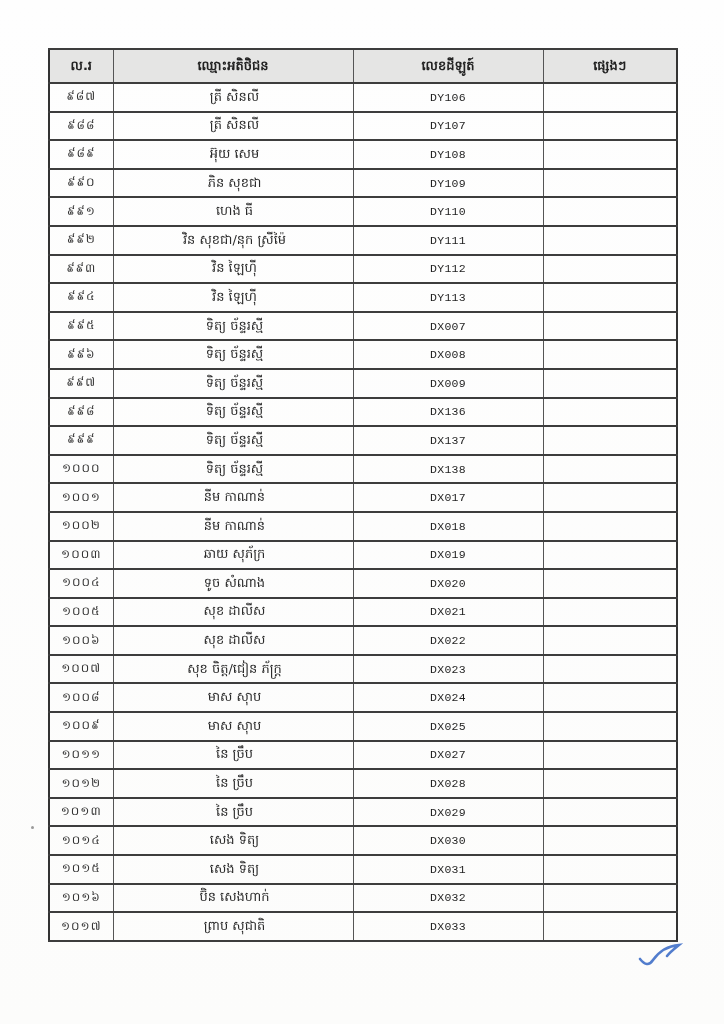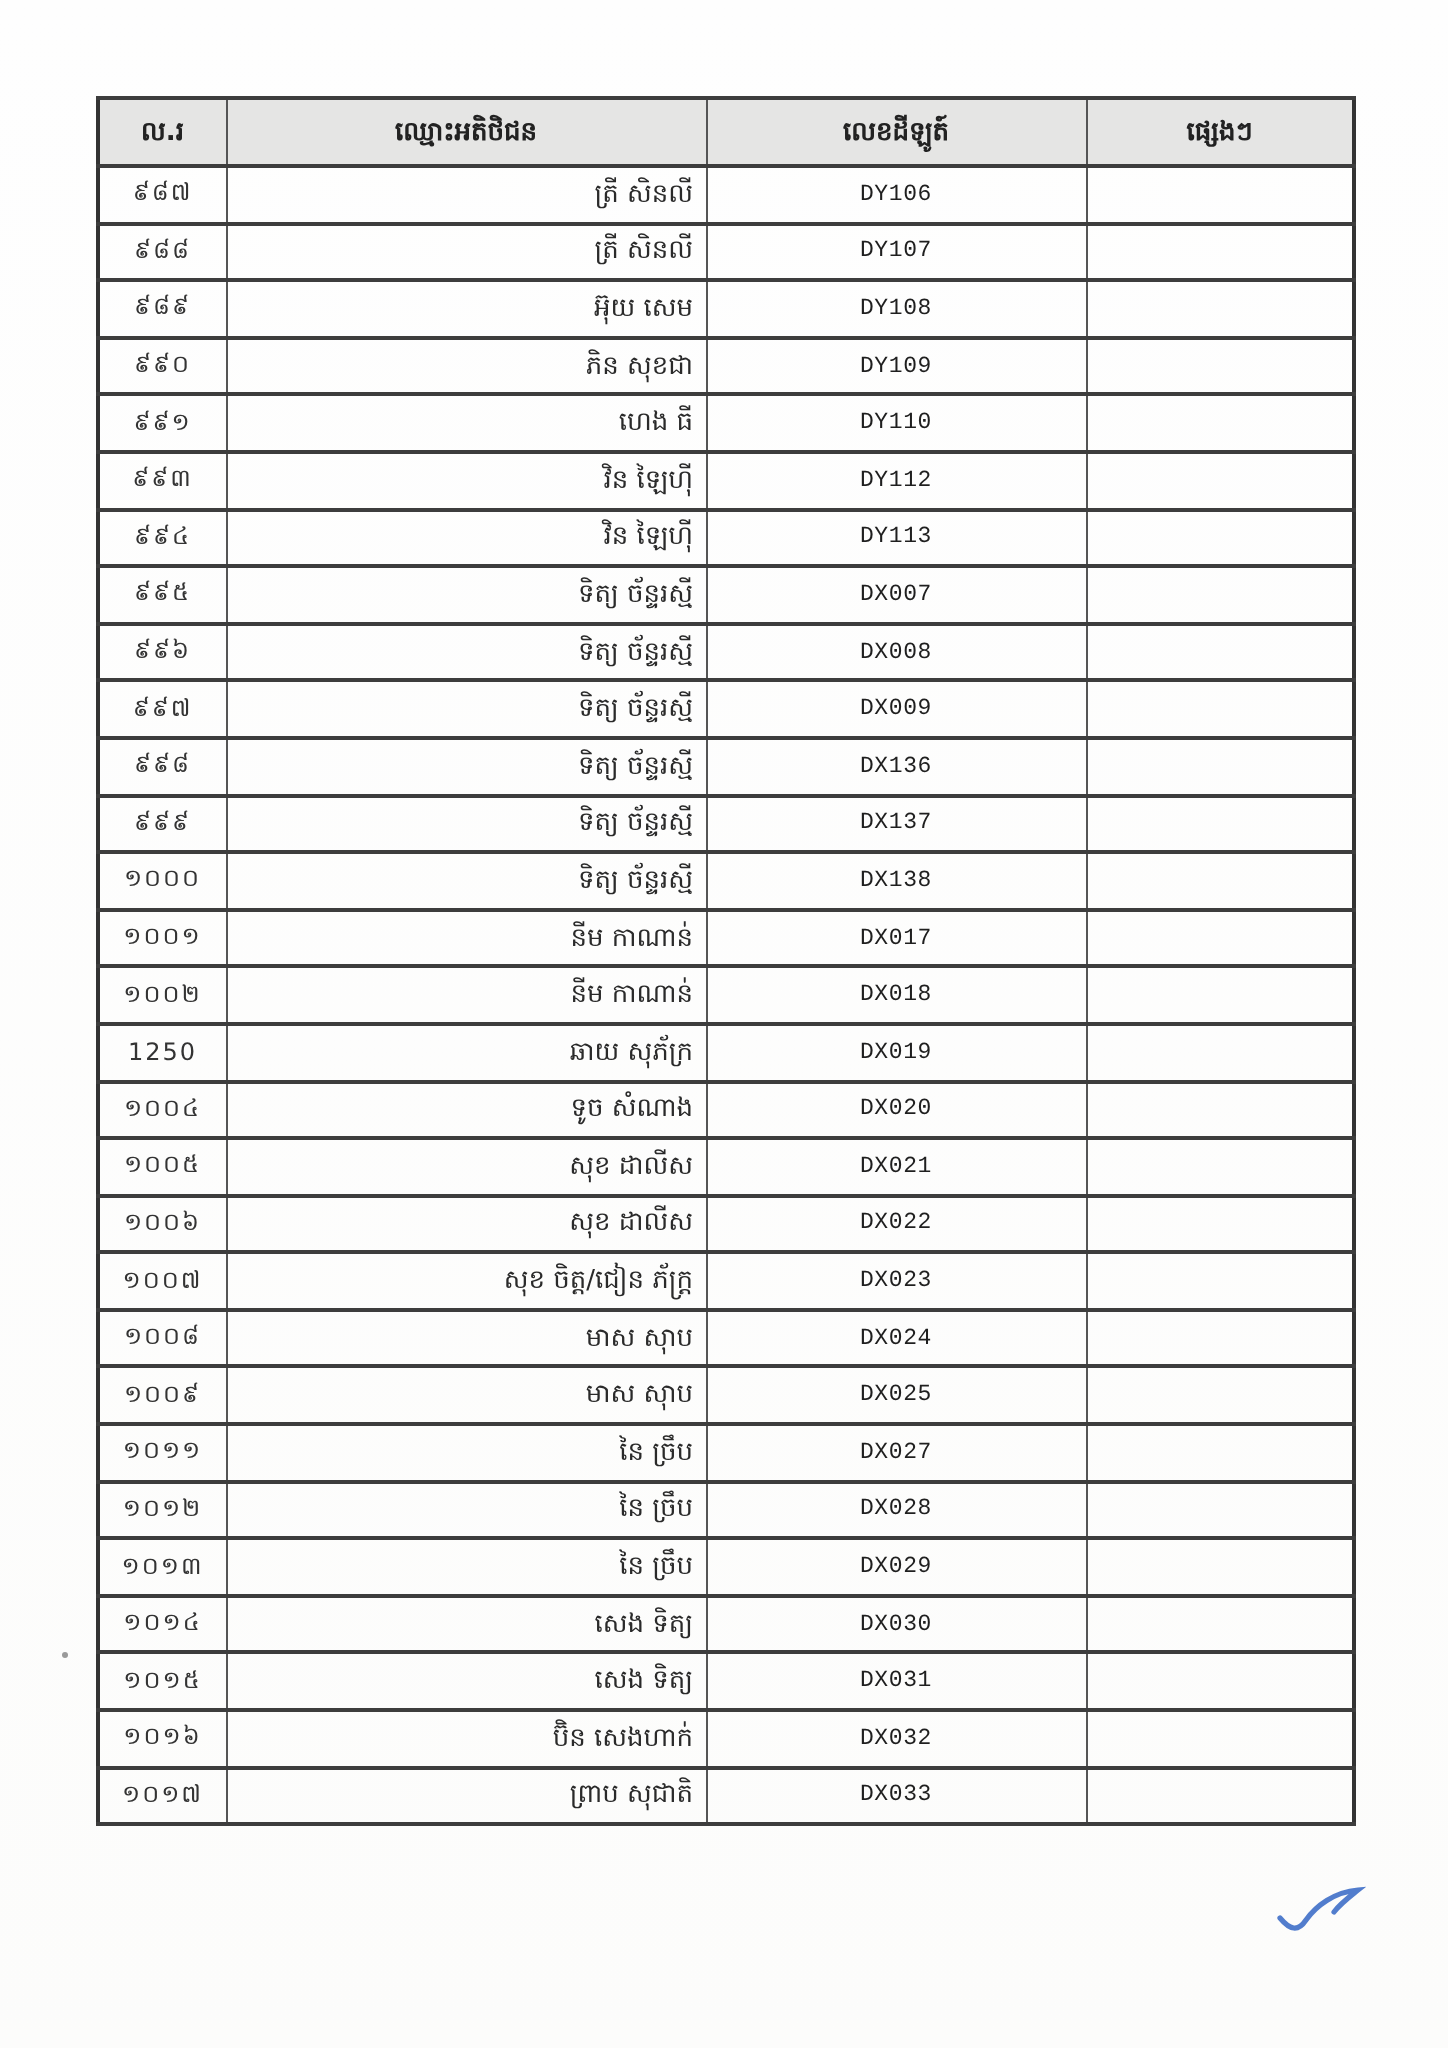--- a/index.html
+++ b/index.html
@@ -44,21 +44,21 @@
     text-align:center;
     color:#222;
   }
   tbody td{height:26.6px;font-size:13px;}
   tbody td.col-no{
     text-align:center;
     font-size:12px;
     letter-spacing:1px;
     color:#333;
   }
-  tbody td.col-name{text-align:right;padding-left:9px;color:#2a2a2a;}
+  tbody td.col-name{text-align:center;padding-left:9px;color:#2a2a2a;}
   tbody td.col-lot{
     text-align:center;
     font-family:Liberation Mono, monospace;
     font-size:11.5px;
     color:#1f1f1f;
     letter-spacing:0.3px;
   }
   tbody td.col-note{background:transparent;}
   .footer{
     position:absolute;
@@ -130,20 +130,26 @@
           <td class="col-lot">DY109</td>
           <td class="col-note"></td>
         </tr>
         <tr>
           <td class="col-no">៩៩១</td>
           <td class="col-name">ហេង ធី</td>
           <td class="col-lot">DY110</td>
           <td class="col-note"></td>
         </tr>
         <tr>
+          <td class="col-no">៩៩២</td>
+          <td class="col-name">វិន សុខជា/នុក ស្រីម៉ៃ</td>
+          <td class="col-lot">DY111</td>
+          <td class="col-note"></td>
+        </tr>
+        <tr>
           <td class="col-no">៩៩៣</td>
           <td class="col-name">វិន ឡៃហ៊ី</td>
           <td class="col-lot">DY112</td>
           <td class="col-note"></td>
         </tr>
         <tr>
           <td class="col-no">៩៩៤</td>
           <td class="col-name">វិន ឡៃហ៊ី</td>
           <td class="col-lot">DY113</td>
           <td class="col-note"></td>
@@ -190,21 +196,21 @@
           <td class="col-lot">DX017</td>
           <td class="col-note"></td>
         </tr>
         <tr>
           <td class="col-no">១០០២</td>
           <td class="col-name">នីម កាណាន់</td>
           <td class="col-lot">DX018</td>
           <td class="col-note"></td>
         </tr>
         <tr>
-          <td class="col-no">1250</td>
+          <td class="col-no">១០០៣</td>
           <td class="col-name">ឆាយ សុភ័ក្រ</td>
           <td class="col-lot">DX019</td>
           <td class="col-note"></td>
         </tr>
         <tr>
           <td class="col-no">១០០៤</td>
           <td class="col-name">ទូច សំណាង</td>
           <td class="col-lot">DX020</td>
           <td class="col-note"></td>
         </tr>

